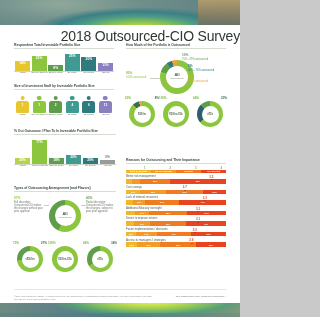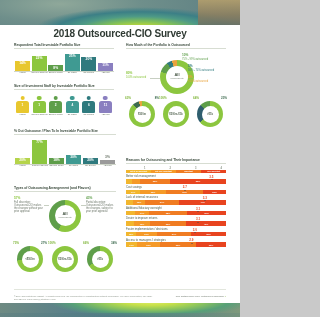--- a/index.html
+++ b/index.html
@@ -39,22 +39,22 @@
   }
   .banner-bot:after{
     content:""; position:absolute; left:0; bottom:0; width:240px; height:4px;
     background: linear-gradient(90deg,#5d7f82,#4e7b84,#6f8f7e);
     opacity:.6;
   }
 
   
   .title {
     position: absolute; top: 28px; left: 0; width: 240px;
-    text-align: center;
-    font-size: 10px; font-weight: bold; letter-spacing: -0.2px;
+    text-align: right;
+    font-size: 14px; font-weight: normal; letter-spacing: -0.2px;
     color: #2f3a33;
   }
 
   
   .panel { position: absolute; }
   .panel-title {
     font-size: 3.4px; font-weight: bold; color: #3a4a3c;
     letter-spacing: -0.05px; line-height: 1.25;
     padding-bottom: 1px;
     border-bottom: 0.4px solid #d7ddd2;

